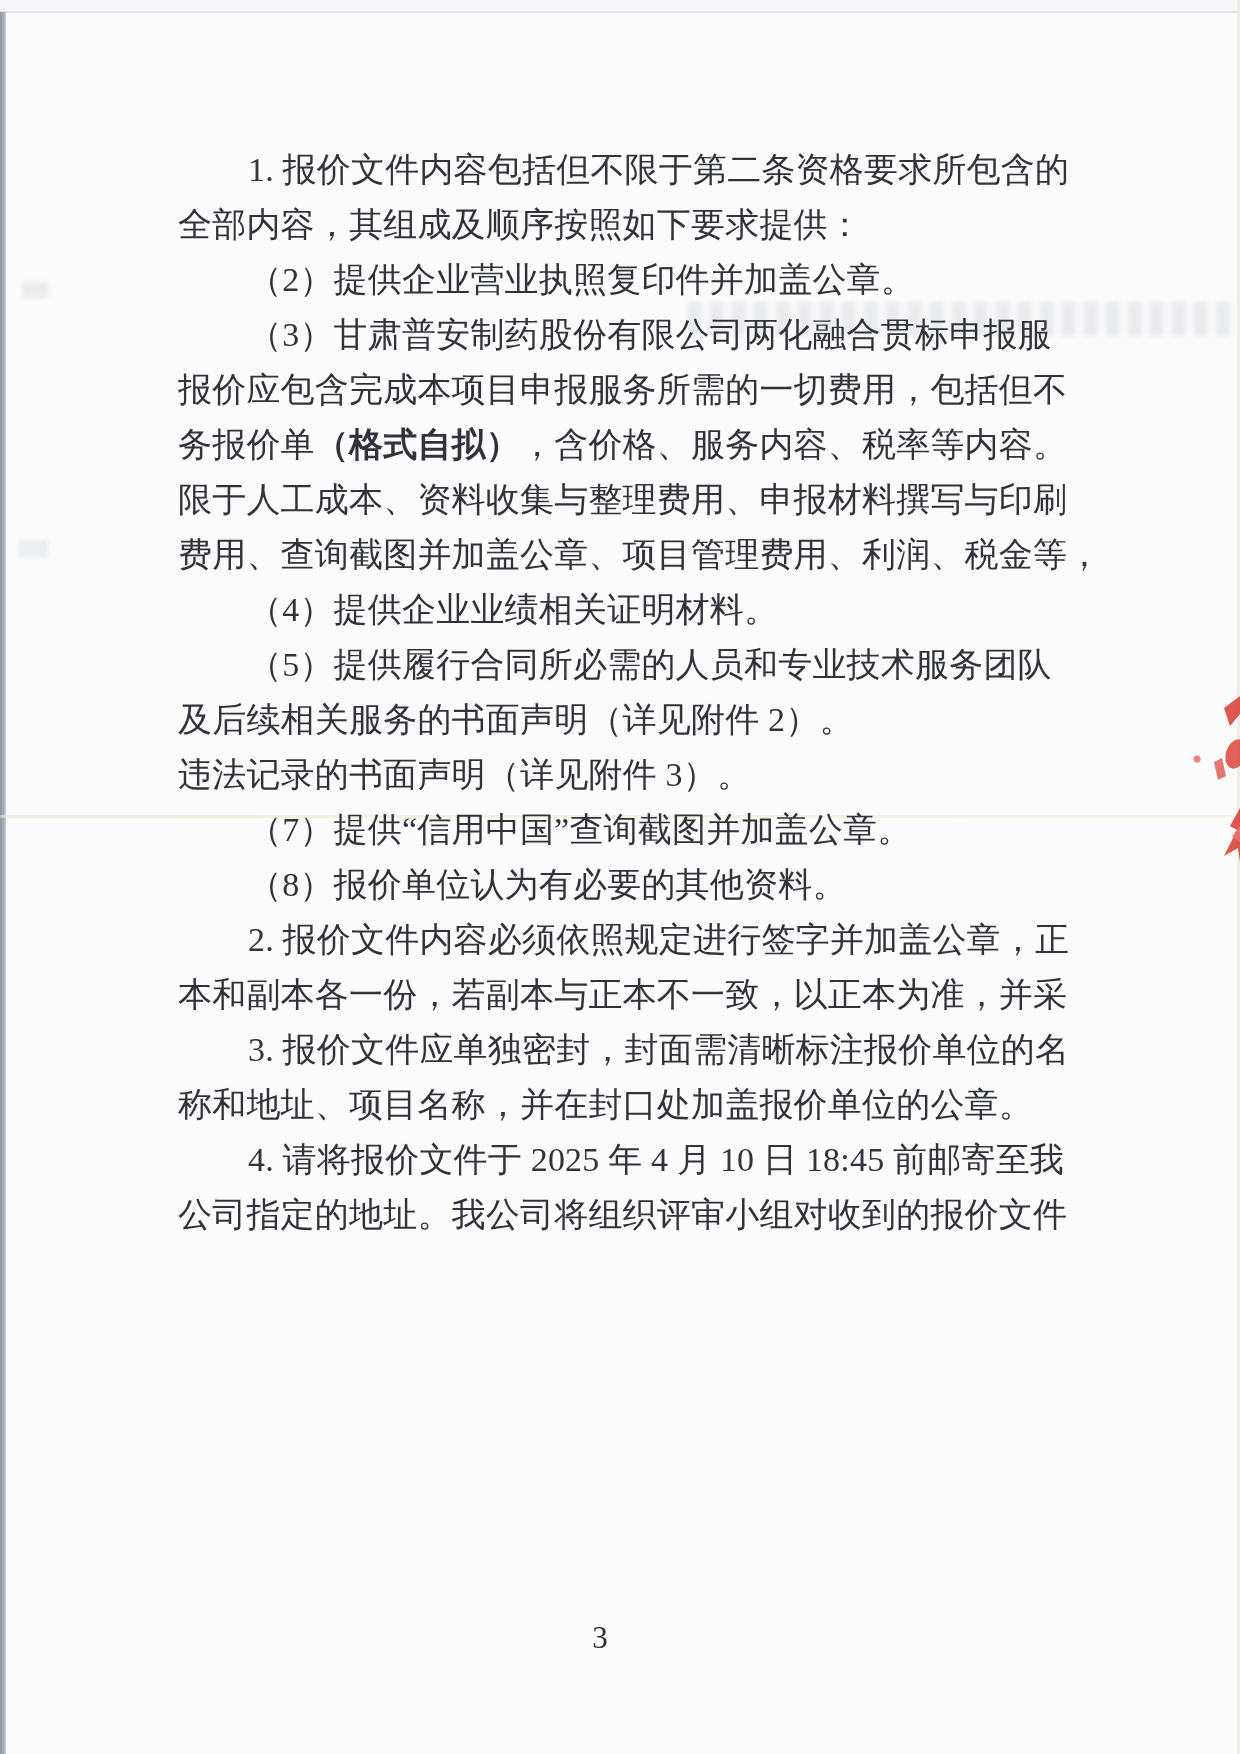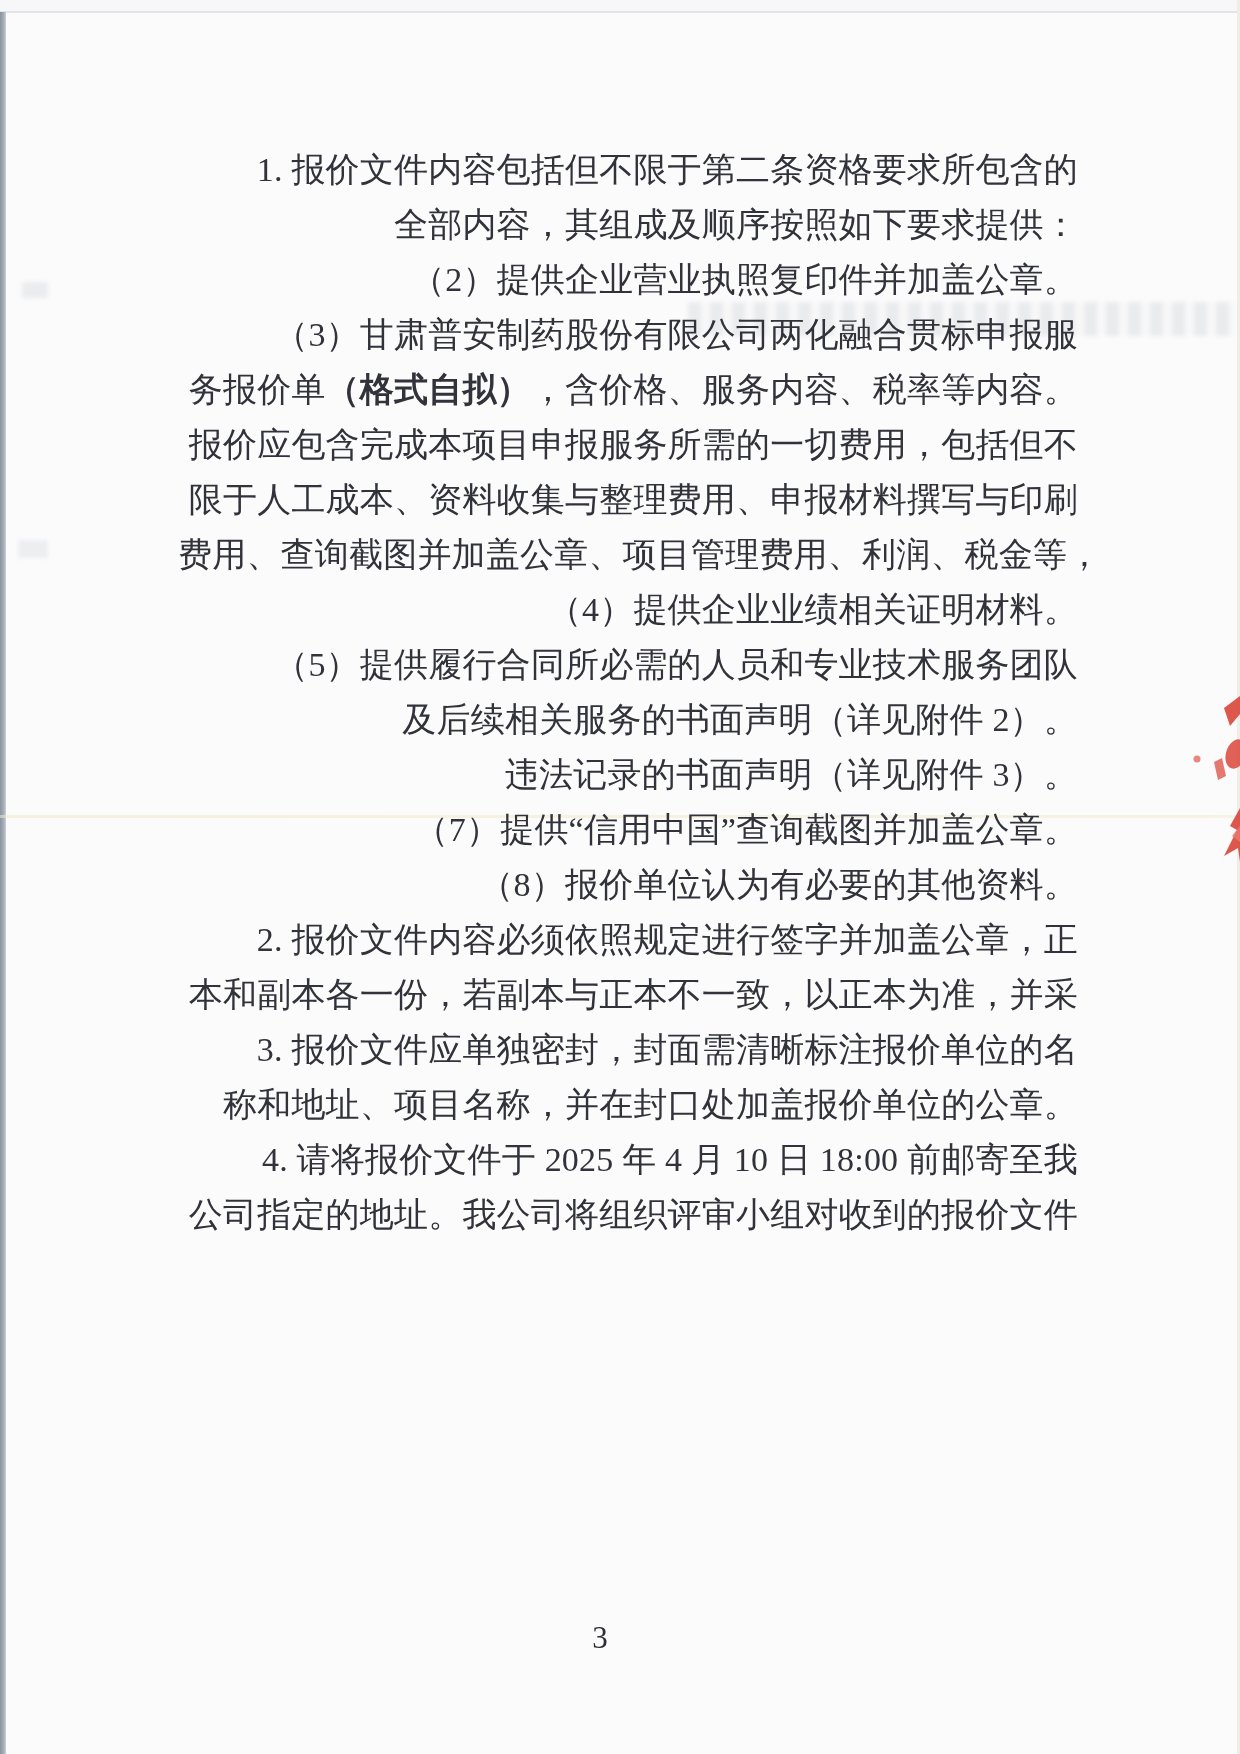--- a/index.html
+++ b/index.html
@@ -67,21 +67,20 @@
     background: rgba(120,128,142,0.10);
     filter: blur(2px);
   }
   
   .content {
     position: absolute;
     left: 178px;
     top: 142px;
     width: 900px;
     color: #32333a;
-    text-align: right;
   }
   .para { margin: 0; }
   .line {
     height: 55px;
     line-height: 55px;
     font-size: 34px;
     letter-spacing: 0.2px;
     white-space: nowrap;
   }
   .line.first { text-indent: 70px; }
@@ -119,22 +118,22 @@
   <div class="content" id="doc-body">
       <div class="para">
         <div class="line first">1. 报价文件内容包括但不限于第二条资格要求所包含的</div>
         <div class="line">全部内容，其组成及顺序按照如下要求提供：</div>
       </div>
       <div class="para">
         <div class="line first">（2）提供企业营业执照复印件并加盖公章。</div>
       </div>
       <div class="para">
         <div class="line first">（3）甘肃普安制药股份有限公司两化融合贯标申报服</div>
+        <div class="line">报价应包含完成本项目申报服务所需的一切费用，包括但不</div>
         <div class="line"><span>务报价单</span><span class="seg-bold">（格式自拟）</span><span>，含价格、服务内容、税率等内容。</span></div>
-        <div class="line">报价应包含完成本项目申报服务所需的一切费用，包括但不</div>
         <div class="line">限于人工成本、资料收集与整理费用、申报材料撰写与印刷</div>
         <div class="line">费用、查询截图并加盖公章、项目管理费用、利润、税金等，</div>
       </div>
       <div class="para">
         <div class="line first">（4）提供企业业绩相关证明材料。</div>
       </div>
       <div class="para">
         <div class="line first">（5）提供履行合同所必需的人员和专业技术服务团队</div>
         <div class="line">及后续相关服务的书面声明（详见附件 2）。</div>
       </div>
@@ -149,21 +148,21 @@
       </div>
       <div class="para">
         <div class="line first">2. 报价文件内容必须依照规定进行签字并加盖公章，正</div>
         <div class="line">本和副本各一份，若副本与正本不一致，以正本为准，并采</div>
       </div>
       <div class="para">
         <div class="line first">3. 报价文件应单独密封，封面需清晰标注报价单位的名</div>
         <div class="line">称和地址、项目名称，并在封口处加盖报价单位的公章。</div>
       </div>
       <div class="para">
-        <div class="line first">4. 请将报价文件于 2025 年 4 月 10 日 18:00 前邮寄至我</div>
+        <div class="line first">4. 请将报价文件于 2025 年 4 月 10 日 18:45 前邮寄至我</div>
         <div class="line">公司指定的地址。我公司将组织评审小组对收到的报价文件</div>
       </div>
     </div>
 
   <svg class="stamp" viewBox="0 0 60 260" xmlns="http://www.w3.org/2000/svg">
 
     <polygon points="44,78 60,66 60,84 50,96" fill="#d9453a" opacity="0.9"></polygon>
     <ellipse cx="56" cy="124" rx="10" ry="15" fill="#d9453a" opacity="0.85" transform="rotate(18 56 124)"></ellipse>
     <polygon points="34,132 42,128 46,146 38,150" fill="#de574b" opacity="0.8"></polygon>
     <circle cx="17" cy="129" r="3.5" fill="#de574b" opacity="0.7"></circle>

